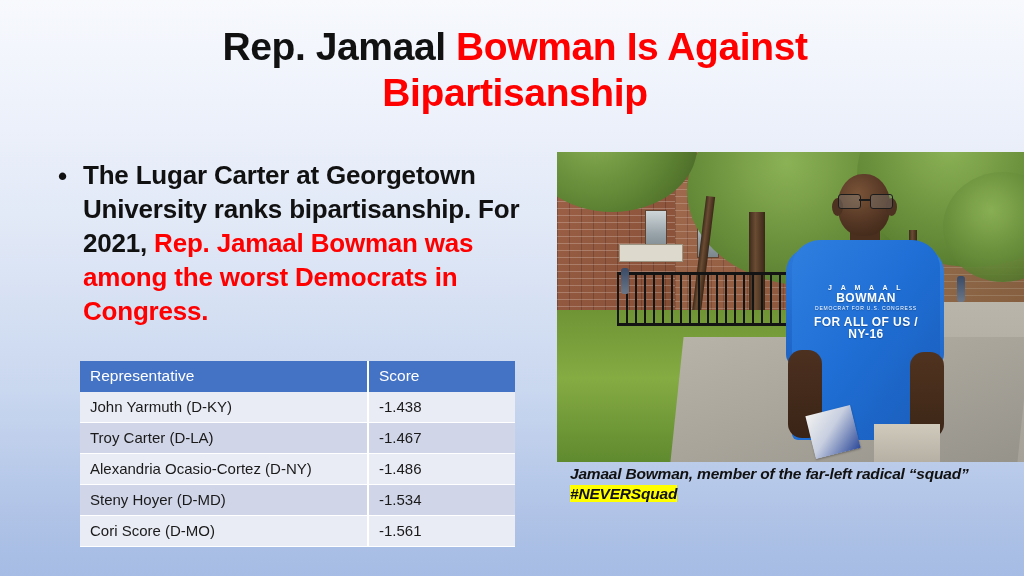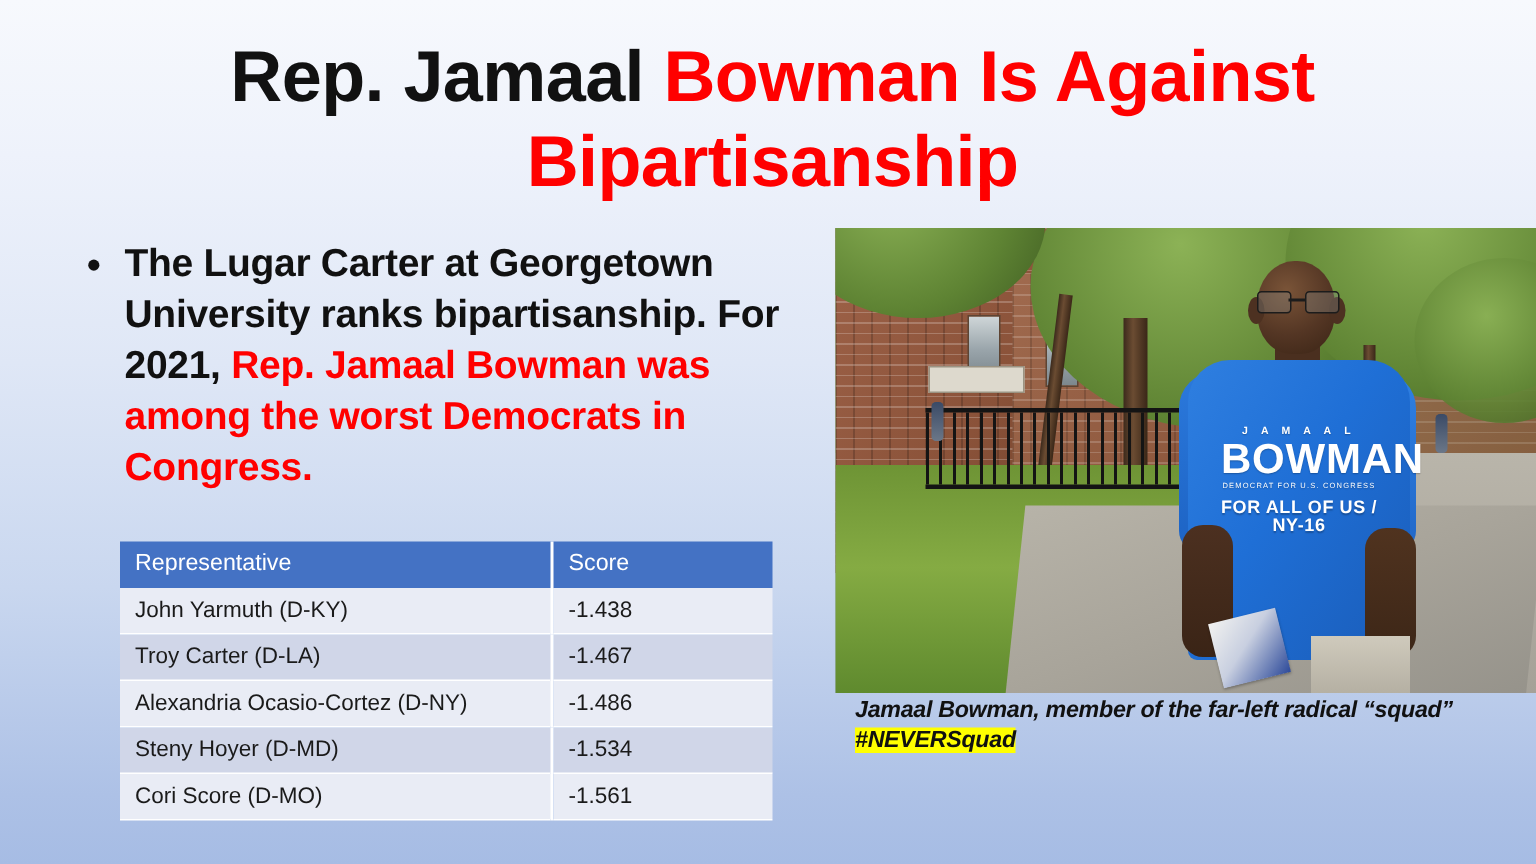--- a/index.html
+++ b/index.html
@@ -20,21 +20,21 @@
     overflow: hidden;
   }
 
   
   #title {
     position: absolute;
     left: 120px;
     top: 24px;
     width: 790px;
     text-align: center;
-    font-size: 48px;
+    font-size: 39px;
     font-weight: bold;
     line-height: 1.18;
     letter-spacing: -0.4px;
     color: #111111;
   }
   #title .red { color: #FF0000; }
 
   
   #body-block {
     position: absolute;
@@ -232,21 +232,21 @@
     border-radius: 14px;
     background: linear-gradient(to bottom, #50331f 0%, #3c2617 100%);
   }
   .ph-shirt-text {
     position: absolute; left: 52px; top: 132px; width: 104px;
     text-align: center; color: #ffffff; line-height: 1;
     font-family: "Liberation Sans", sans-serif;
     text-shadow: 0 1px 1px rgba(0,0,0,0.25);
   }
   .st-name { font-size: 7px; letter-spacing: 3.5px; font-weight: bold; }
-  .st-big { font-size: 28px; font-weight: bold; letter-spacing: 0.5px; margin-top: 1px; }
+  .st-big { font-size: 12px; font-weight: bold; letter-spacing: 0.5px; margin-top: 1px; }
   .st-sub { font-size: 5px; letter-spacing: 0.8px; margin-top: 2px; }
   .st-line { font-size: 12px; font-weight: bold; letter-spacing: 0.4px; margin-top: 5px; }
   .ph-pants {
     position:absolute; left:112px; top:272px; width:66px; height:38px;
     background: linear-gradient(to bottom, #cfcabc 0%, #b5b0a3 100%);
   }
   .ph-papers {
     position:absolute; left:48px; top:258px; width:46px; height:44px;
     background: linear-gradient(to bottom right, #f2f2f0 0%, #c8cfe0 45%, #2d4a9a 100%);
     transform: rotate(-14deg);

